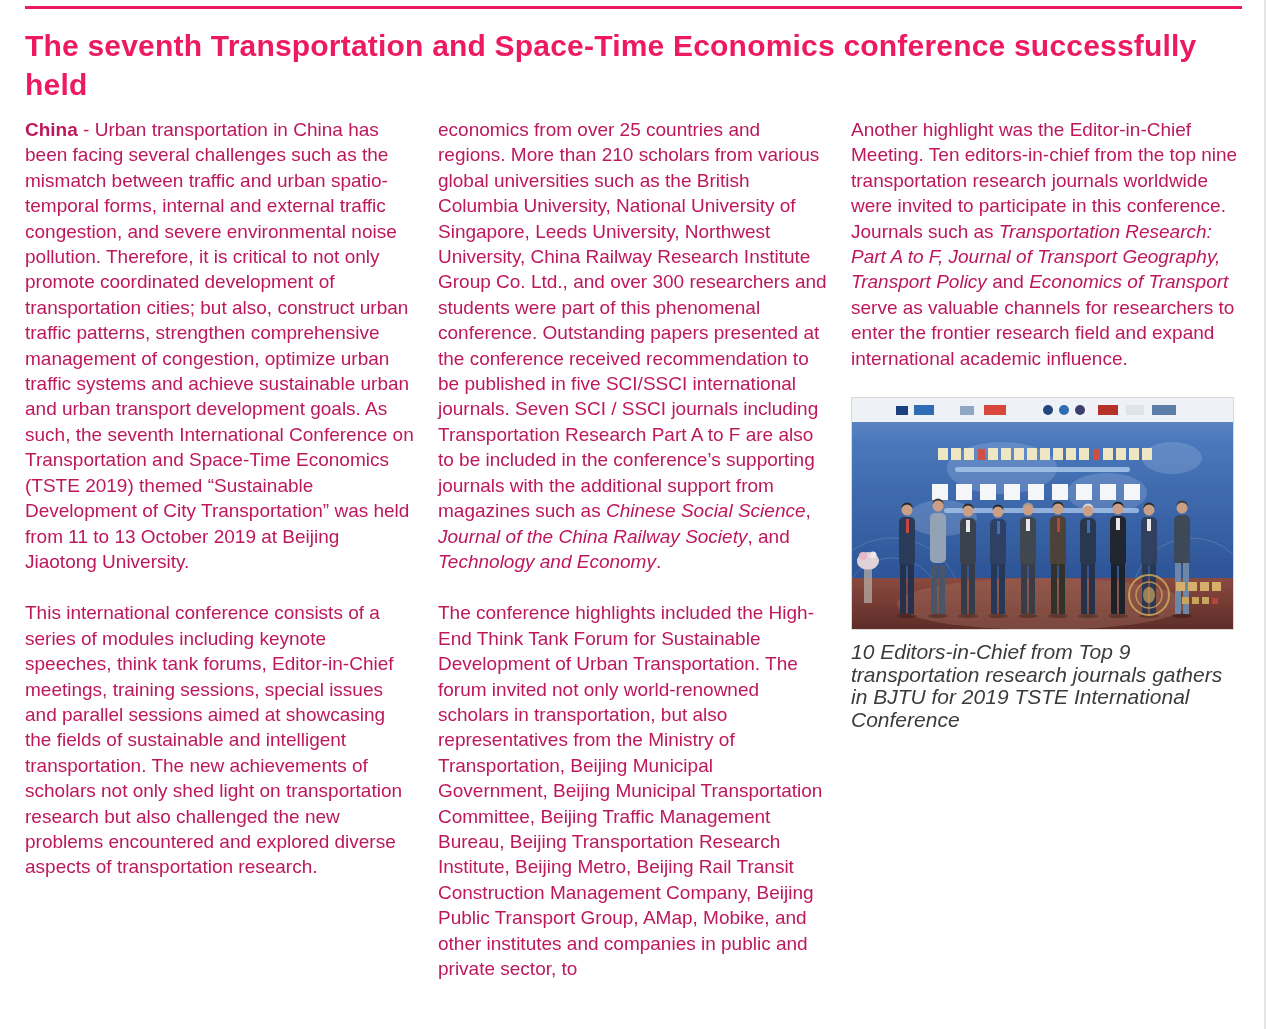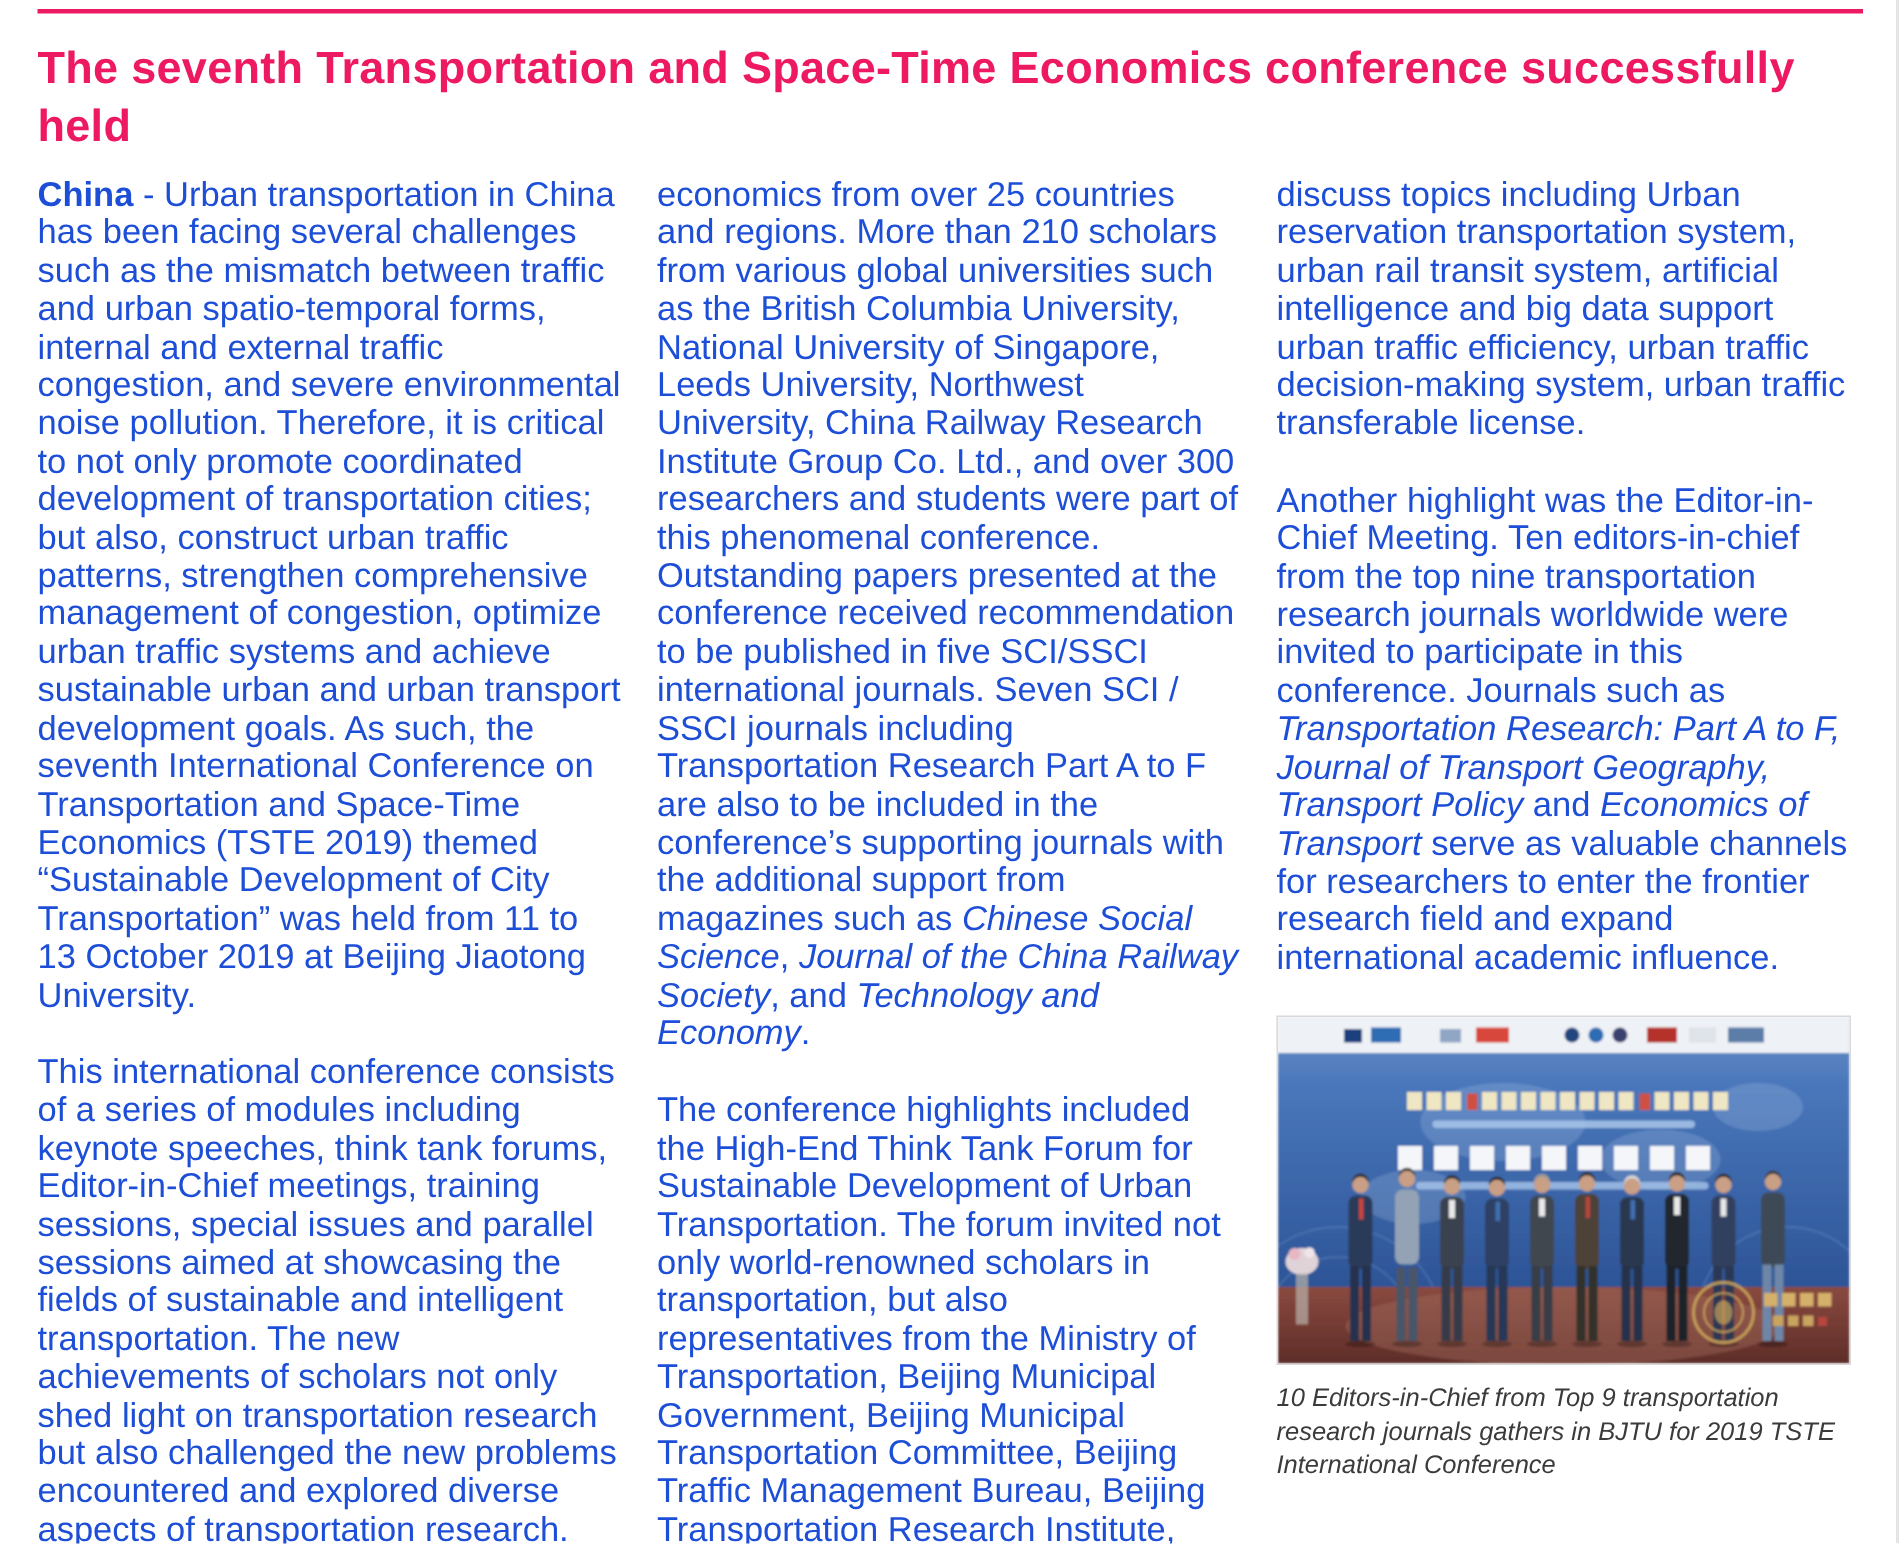--- a/index.html
+++ b/index.html
@@ -18,35 +18,35 @@
     font-size:30px; line-height:39px; font-weight:bold;
     letter-spacing:0.2px;
   }
   h1.title .tline { display:block; }
   .cols {
     margin-top:13px;
     display:flex; gap:24px;
   }
   .col { width:389px; flex:0 0 389px; }
   .col p {
-    font-size:23px; line-height:25.4px;
+    font-size:19px; line-height:25.4px;
     margin:0 0 26px 0;
-    color:#1d4ed8;
+    color:#be185d;
   }
   .seg-bold { font-weight:bold; }
   .seg-italic { font-style:italic; }
   figure.photo {
     margin:4px 0 0 0;
     width:383px; border:1px solid #d8d8d8; background:#fff;
     line-height:0;
   }
   p.caption {
     margin-top:11px;
     font-style:italic;
-    font-size:17px; line-height:22.5px;
+    font-size:21px; line-height:22.5px;
     color:#3b3b3b;
   }
 </style>
 </head>
 <body>
 
 <div class="page">
 
   <div class="top-rule"></div>
 
@@ -60,21 +60,20 @@
       <p><span class="seg-bold">China</span><span> - Urban transportation in China has been facing several challenges such as the mismatch between traffic and urban spatio-temporal forms, internal and external traffic congestion, and severe environmental noise pollution. Therefore, it is critical to not only promote coordinated development of transportation cities; but also, construct urban traffic patterns, strengthen comprehensive management of congestion, optimize urban traffic systems and achieve sustainable urban and urban transport development goals. As such, the seventh International Conference on Transportation and Space-Time Economics (TSTE 2019) themed “Sustainable Development of City Transportation” was held from 11 to 13 October 2019 at Beijing Jiaotong University.</span></p>
       <p><span>This international conference consists of a series of modules including keynote speeches, think tank forums, Editor-in-Chief meetings, training sessions, special issues and parallel sessions aimed at showcasing the fields of sustainable and intelligent transportation. The new achievements of scholars not only shed light on transportation research but also challenged the new problems encountered and explored diverse aspects of transportation research.</span></p>
     </div>
 
     <div class="col">
       <p><span>economics from over 25 countries and regions. More than 210 scholars from various global universities such as the British Columbia University, National University of Singapore, Leeds University, Northwest University, China Railway Research Institute Group Co. Ltd., and over 300 researchers and students were part of this phenomenal conference. Outstanding papers presented at the conference received recommendation to be published in five SCI/SSCI international journals. Seven SCI / SSCI journals including Transportation Research Part A to F are also to be included in the conference’s supporting journals with the additional support from magazines such as </span><span class="seg-italic">Chinese Social Science</span><span>, </span><span class="seg-italic">Journal of the China Railway Society</span><span>, and </span><span class="seg-italic">Technology and Economy</span><span>.</span></p>
       <p><span>The conference highlights included the High-End Think Tank Forum for Sustainable Development of Urban Transportation. The forum invited not only world-renowned scholars in transportation, but also representatives from the Ministry of Transportation, Beijing Municipal Government, Beijing Municipal Transportation Committee, Beijing Traffic Management Bureau, Beijing Transportation Research Institute, Beijing Metro, Beijing Rail Transit Construction Management Company, Beijing Public Transport Group, AMap, Mobike, and other institutes and companies in public and private sector, to</span></p>
     </div>
 
     <div class="col">
-      <p><span>discuss topics including Urban reservation transportation system, urban rail transit system, artificial intelligence and big data support urban traffic efficiency, urban traffic decision-making system, urban traffic transferable license.</span></p>
       <p><span>Another highlight was the Editor-in-Chief Meeting. Ten editors-in-chief from the top nine transportation research journals worldwide were invited to participate in this conference. Journals such as </span><span class="seg-italic">Transportation Research: Part A to F, Journal of Transport Geography, Transport Policy</span><span> and </span><span class="seg-italic">Economics of Transport</span><span> serve as valuable channels for researchers to enter the frontier research field and expand international academic influence.</span></p>
 
       <figure class="photo">
         <svg width="381" height="231" viewBox="0 0 381 231" xmlns="http://www.w3.org/2000/svg">
           <defs>
             <linearGradient id="bgGrad" x1="0" y1="0" x2="0" y2="1">
               <stop offset="0" stop-color="#6b90c6"></stop>
               <stop offset="0.25" stop-color="#4a77bb"></stop>
               <stop offset="1" stop-color="#2c5496"></stop>
             </linearGradient>

